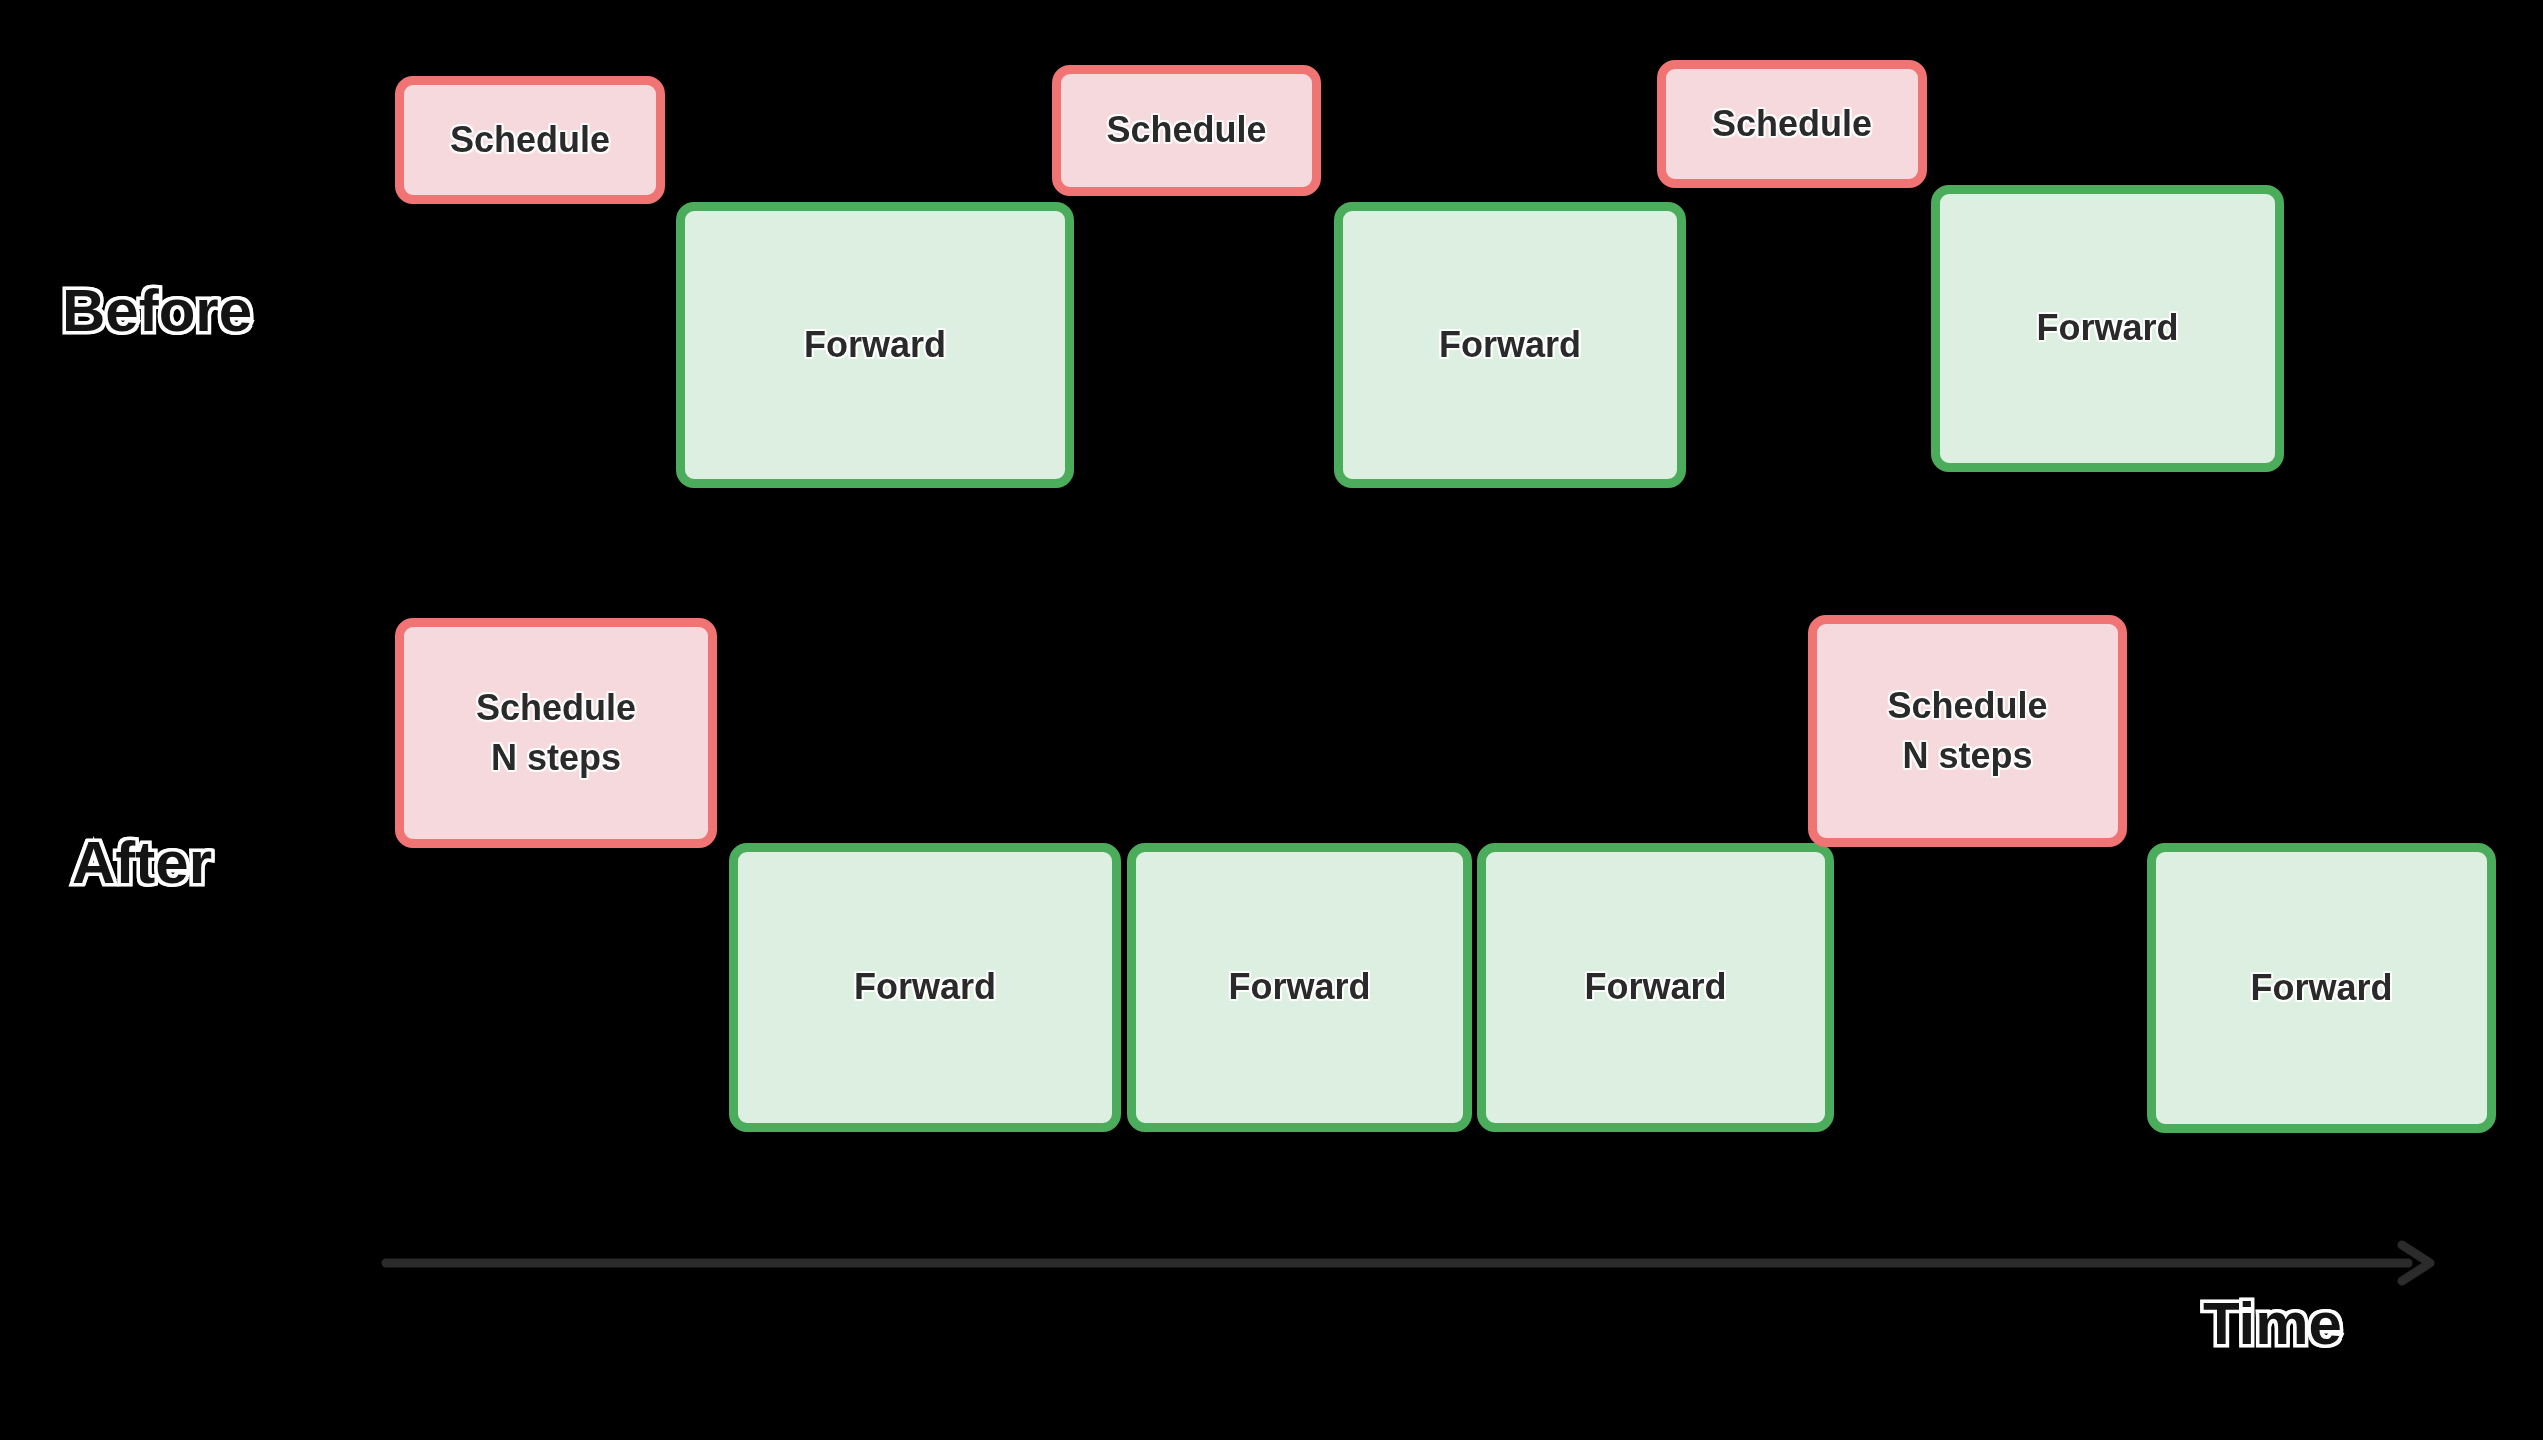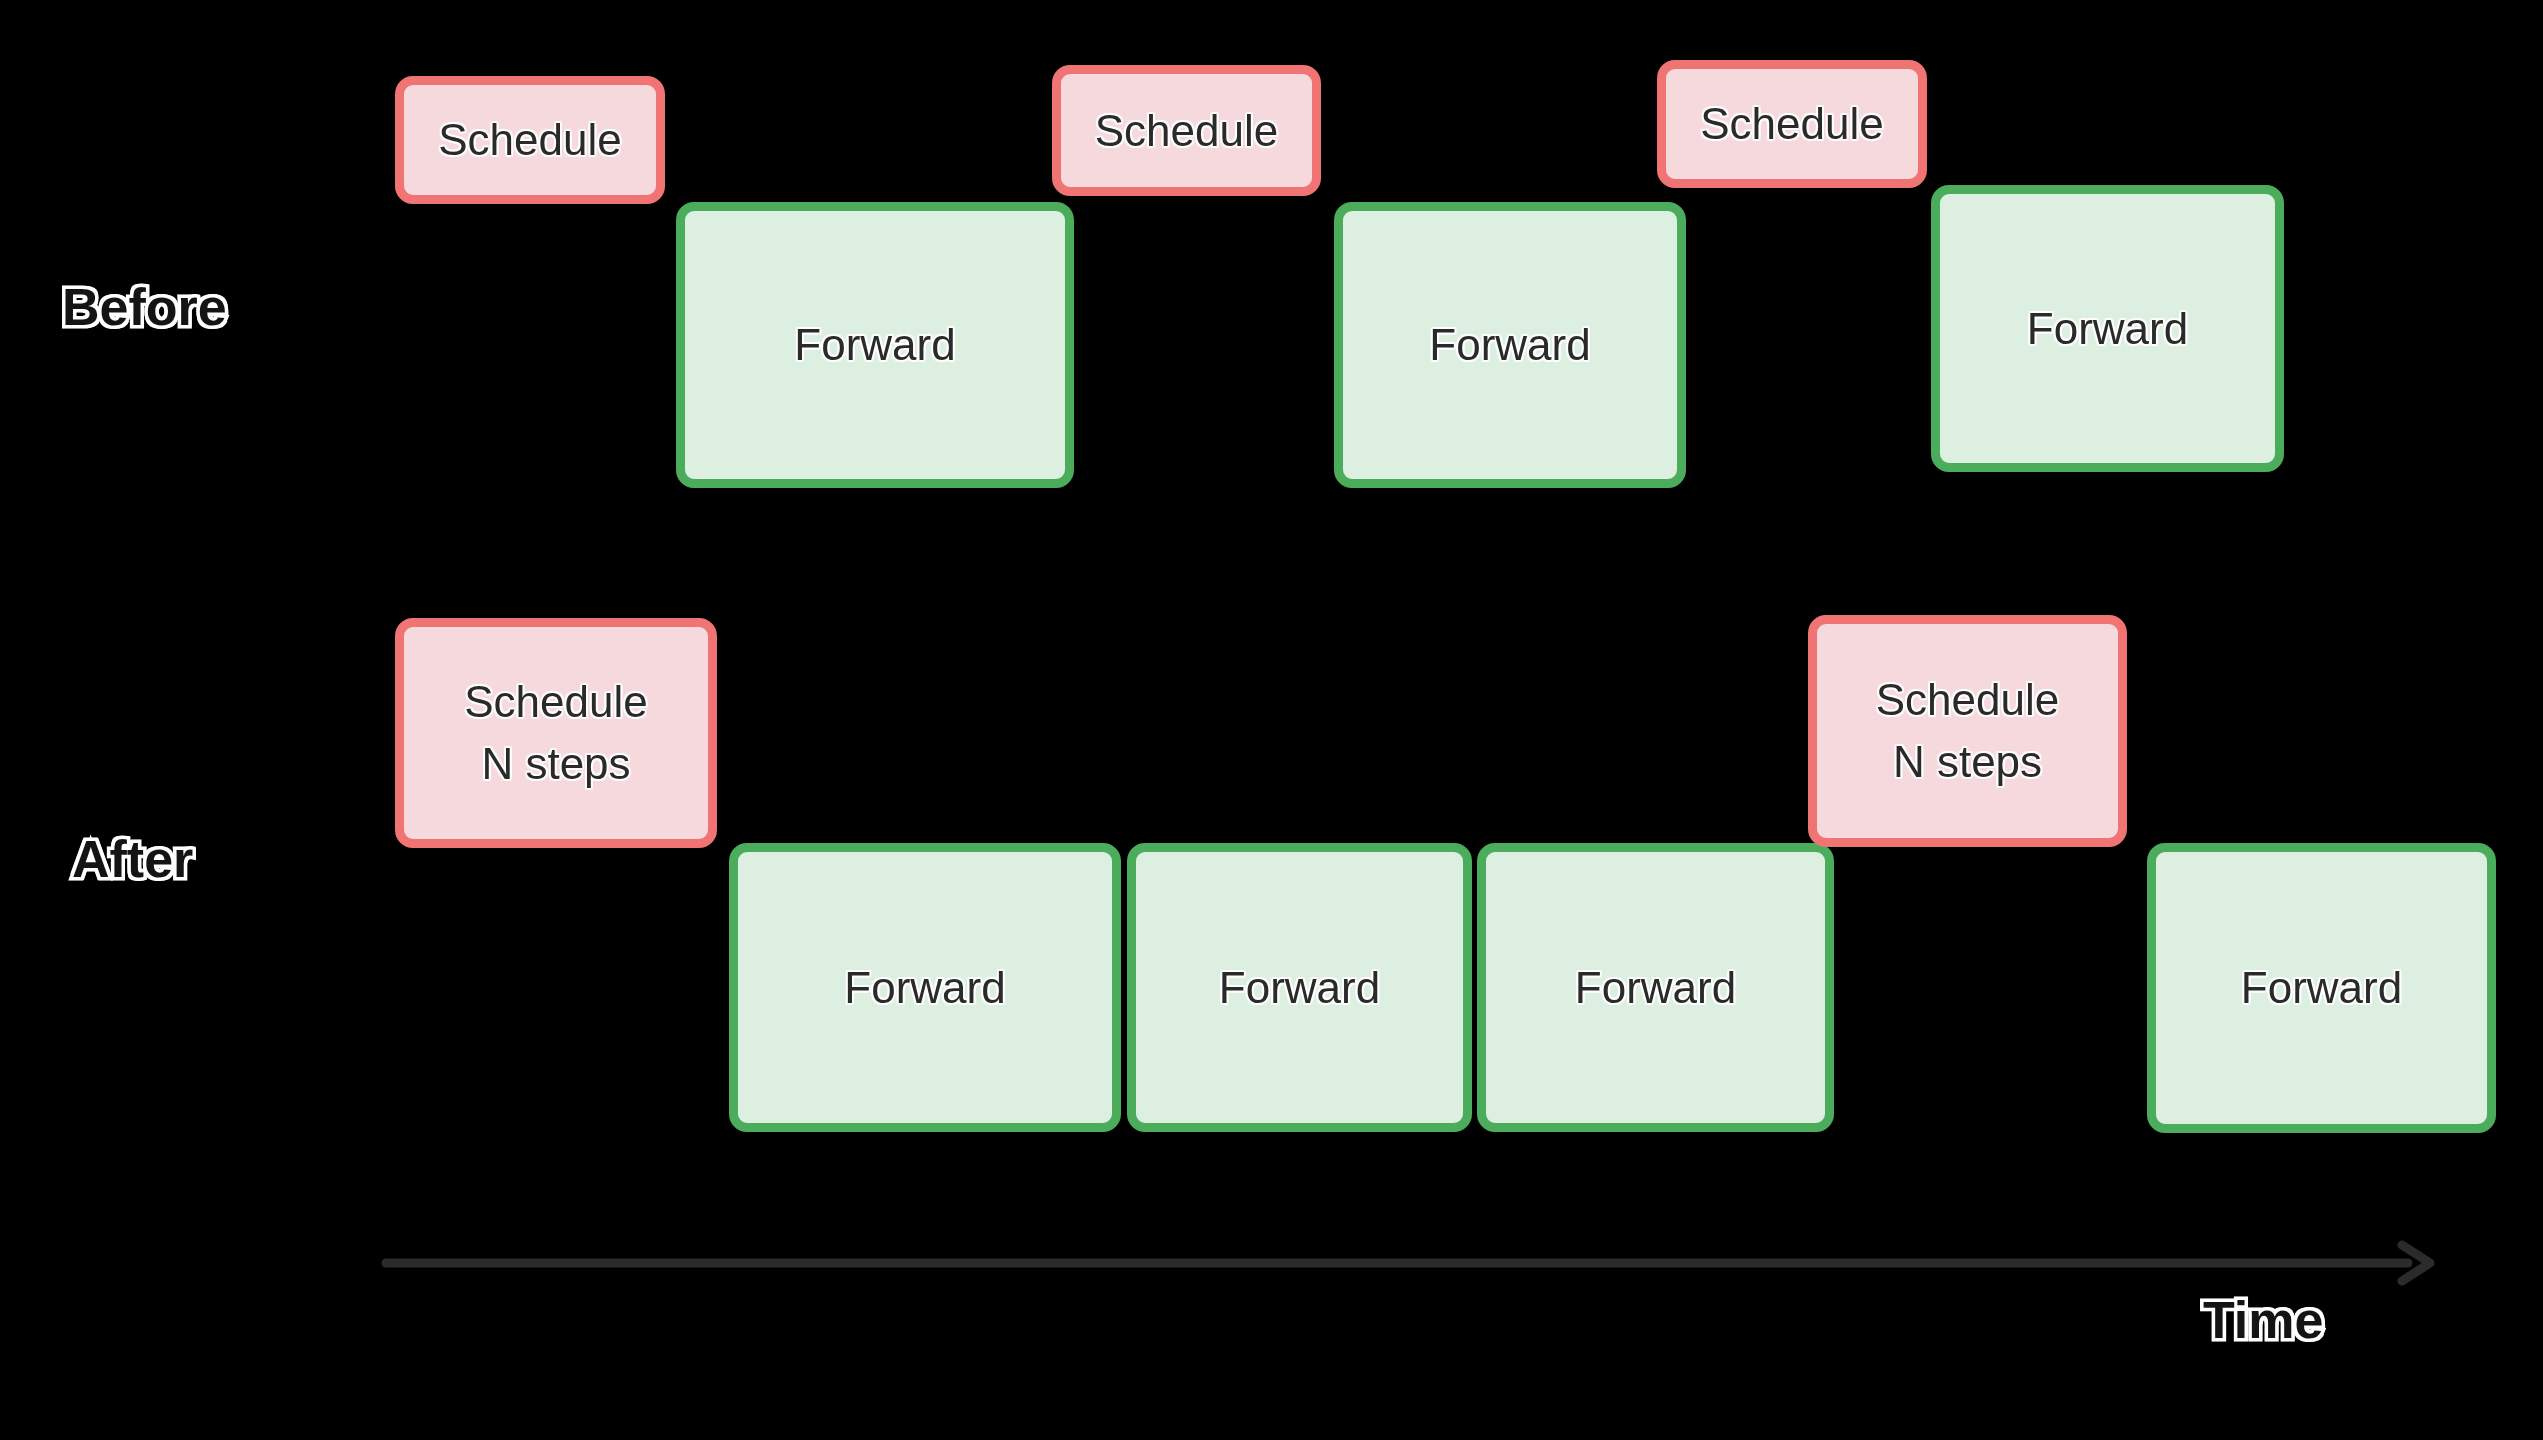--- a/index.html
+++ b/index.html
@@ -21,22 +21,22 @@
     position: absolute;
     box-sizing: border-box;
     border-radius: 18px;
     display: flex;
     flex-direction: column;
     align-items: center;
     justify-content: center;
     text-align: center;
   }
   .box .box-label {
-    font-size: 44px;
-    font-weight: normal;
+    font-size: 36px;
+    font-weight: bold;
     line-height: 1.4;
     color: var(--box-text, #2A2A2A);
     text-shadow:
       0  2px 0 rgba(255,255,255,.85),
       0 -2px 0 rgba(255,255,255,.85),
       2px 0 0 rgba(255,255,255,.85),
      -2px 0 0 rgba(255,255,255,.85),
       2px 2px 0 rgba(255,255,255,.6),
      -2px -2px 0 rgba(255,255,255,.6),
       2px -2px 0 rgba(255,255,255,.6),
@@ -64,21 +64,21 @@
   .a-s1 { left: 395px;  top: 618px; width: 322px; height: 230px; }
   .a-f1 { left: 715px;  top: 843px; width: 392px; height: 289px; }
   .a-f2 { left: 1113px; top: 843px; width: 345px; height: 289px; }
   .a-f3 { left: 1463px; top: 843px; width: 357px; height: 289px; }
   .a-s2 { left: 1808px; top: 615px; width: 319px; height: 232px; }
   .a-f4 { left: 2133px; top: 843px; width: 349px; height: 290px; }
 
   
   .row-label {
     position: absolute;
-    font-size: 52px;
+    font-size: 60px;
     font-weight: bold;
     line-height: 1;
     color: var(--label-text, #141414);
     -webkit-text-stroke: 7px var(--label-outline, #FFFFFF);
     paint-order: stroke fill;
     text-shadow:
       3px  0   0 var(--label-outline, #FFFFFF),
      -3px  0   0 var(--label-outline, #FFFFFF),
       0    3px 0 var(--label-outline, #FFFFFF),
       0   -3px 0 var(--label-outline, #FFFFFF),

